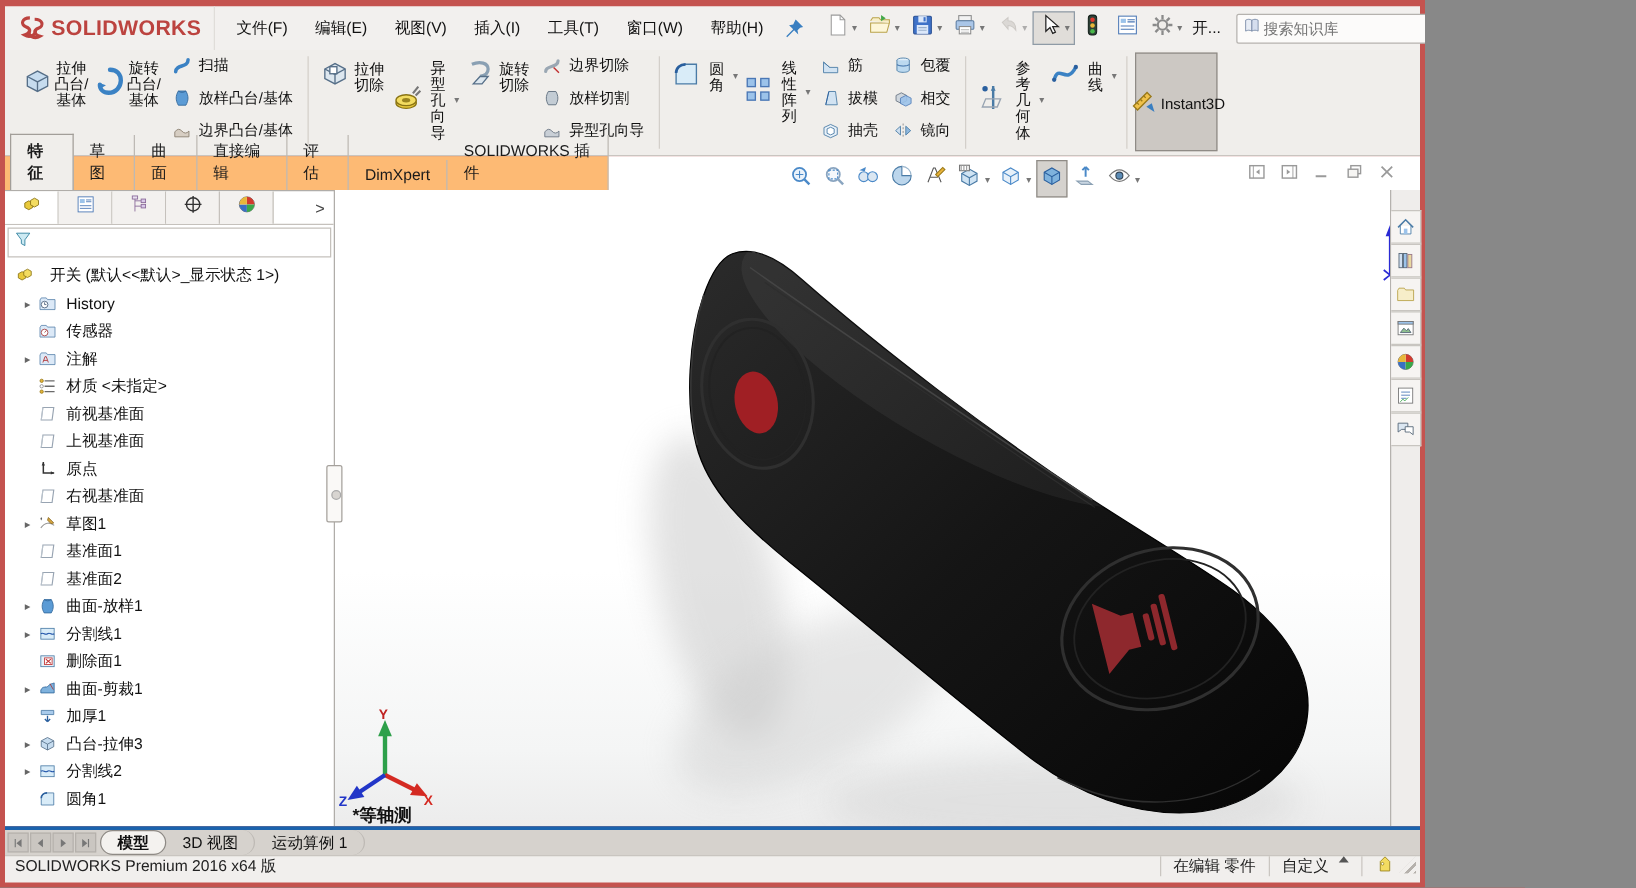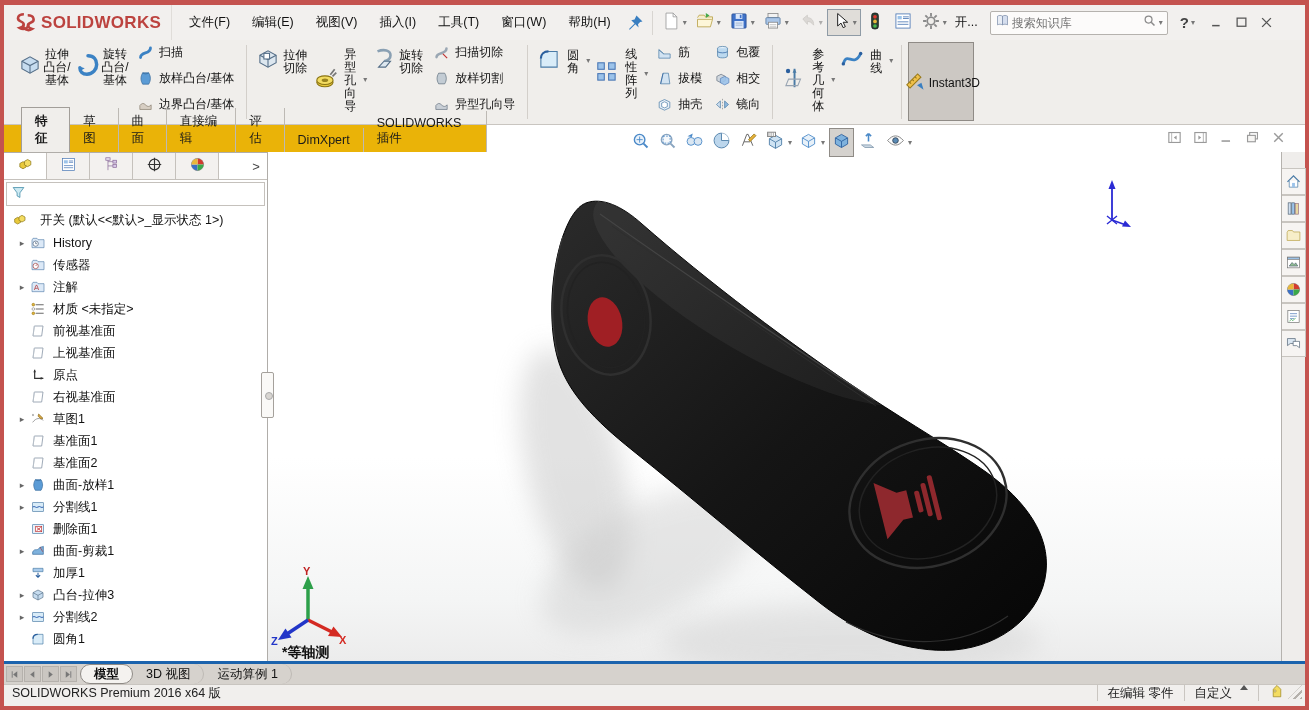--- a/index.html
+++ b/index.html
@@ -1,17 +1,17 @@
 <!DOCTYPE html>
 <html><head>
 <meta charset="utf-8">
 <style>
   html,body{margin:0;padding:0;background:#888;}
   *{box-sizing:border-box;}
-  .win{position:relative;width:1309px;height:710px;background:#c4534f;overflow:hidden;
+  .win{position:relative;width:1140px;height:710px;background:#c4534f;overflow:hidden;
        font-family:"Liberation Sans","DejaVu Sans",sans-serif;color:#111;-webkit-user-select:none;}
   
   .titlebar{position:absolute;left:4px;top:5px;right:4px;height:35px;background:#f2f0ee;display:flex;align-items:center;}
   .logo{display:flex;align-items:center;gap:3px;padding:0 10px 0 8px;height:100%;border-right:1px solid #e0ddd9;}
   .logo .word{font-size:17px;font-weight:bold;color:#bc433f;letter-spacing:.3px;}
   .menubar{display:flex;margin-left:6px;}
   .menu-item{padding:4px 11px;font-size:12.5px;cursor:default;white-space:nowrap;}
   .qsep{width:1px;height:24px;background:#d8d5d1;margin:0 4px;}
   .quickbar{display:flex;align-items:center;}
   .qbtn{display:flex;align-items:center;height:27px;padding:0 3px;border:1px solid transparent;}
@@ -26,21 +26,21 @@
   
   .ribbon{position:absolute;left:4px;top:40px;right:4px;height:85px;background:#f0eeeb;display:flex;align-items:stretch;border-bottom:1px solid #c9c5c0;padding-left:8px;}
   .rgroup{display:flex;align-items:flex-start;padding:2px 3px;}
   .rsep{width:1px;background:#d3cfca;margin:5px 3px;}
   .rbig{width:58px;display:flex;flex-direction:row;align-items:center;padding:3px 1px 1px;font-size:12px;line-height:13px;text-align:center;border:1px solid transparent;cursor:default;}
   .rbig .lbl{margin-top:2px;}
   .rbig.instant{width:66px;height:79px;background:#ccc8c3;border:1px solid #8f8b86;justify-content:center;}
   .rstack{display:flex;flex-direction:column;justify-content:center;height:79px;}
   .rsmall{display:flex;align-items:flex-start;height:26px;font-size:12px;gap:5px;padding:0 5px;white-space:nowrap;border:1px solid transparent;cursor:default;}
   
-  .tabstrip{position:absolute;left:4px;top:125px;width:483px;height:27px;background:#eab308;display:flex;align-items:flex-end;padding-left:17px;}
+  .tabstrip{position:absolute;left:4px;top:125px;width:483px;height:27px;background:#fdba74;display:flex;align-items:flex-end;padding-left:4px;}
   .ctab{padding:5px 13px 5px;font-size:12.5px;color:#1a1a1a;border-right:1px solid #bdb9b4;cursor:default;}
   .ctab.active{background:#f0eeeb;border:1px solid #a29e99;border-bottom:none;font-weight:bold;}
   .viewband{position:absolute;left:487px;top:125px;right:4px;height:27px;background:#ffffff;}
   
   .headsup{position:absolute;left:628px;top:128px;display:flex;align-items:center;gap:2px;z-index:5;}
   .hu{display:flex;align-items:center;padding:1px 1px;border:1px solid transparent;}
   .hu.pressed{border:1px solid #8f8b86;background:#d5d2ce;}
   .docctrls{position:absolute;top:129px;right:22px;display:flex;align-items:center;gap:9px;z-index:5;}
   
   .fpanel{position:absolute;left:4px;top:152px;width:264px;bottom:49px;background:#ffffff;border-right:1px solid #b0ada9;border-top:1px solid #b0ada9;overflow:hidden;}
@@ -274,21 +274,21 @@
               <path d="M7 19.5L12 14h6l-4.5 5.5z" fill="#dde7ef" stroke="#566f88"></path>
             </svg></span>
           <div class="lbl">旋转切除</div>
         </div>
         <div class="rstack">
           <div class="rsmall">
             <span><svg width="17" height="17" viewBox="0 0 24 24" aria-hidden="true">
                 <path d="M5 18.5C5 11 19 15 19 6.5" fill="none" stroke="#9aa7b3" stroke-width="3.6" stroke-linecap="round"></path>
                 <path d="M14 14l6 6" stroke="#c03030" stroke-width="1.6"></path>
               </svg></span>
-            <span>扫描切除</span>
+            <span>边界切除</span>
           </div>
           <div class="rsmall">
             <span><svg width="17" height="17" viewBox="0 0 24 24" aria-hidden="true">
                 <path d="M8 4.5C5 9.5 5 14.5 8 19.5h8.5c3-5 3-10 0-15z" fill="#c3ccd4" stroke="#5b6b7a"></path>
               </svg></span>
             <span>放样切割</span>
           </div>
           <div class="rsmall">
             <span><svg width="17" height="17" viewBox="0 0 24 24" aria-hidden="true">
                 <path d="M4 13.5q4-5.5 8-1t8 0V19H4z" fill="#c9cfd6" stroke="#6a7684"></path>

